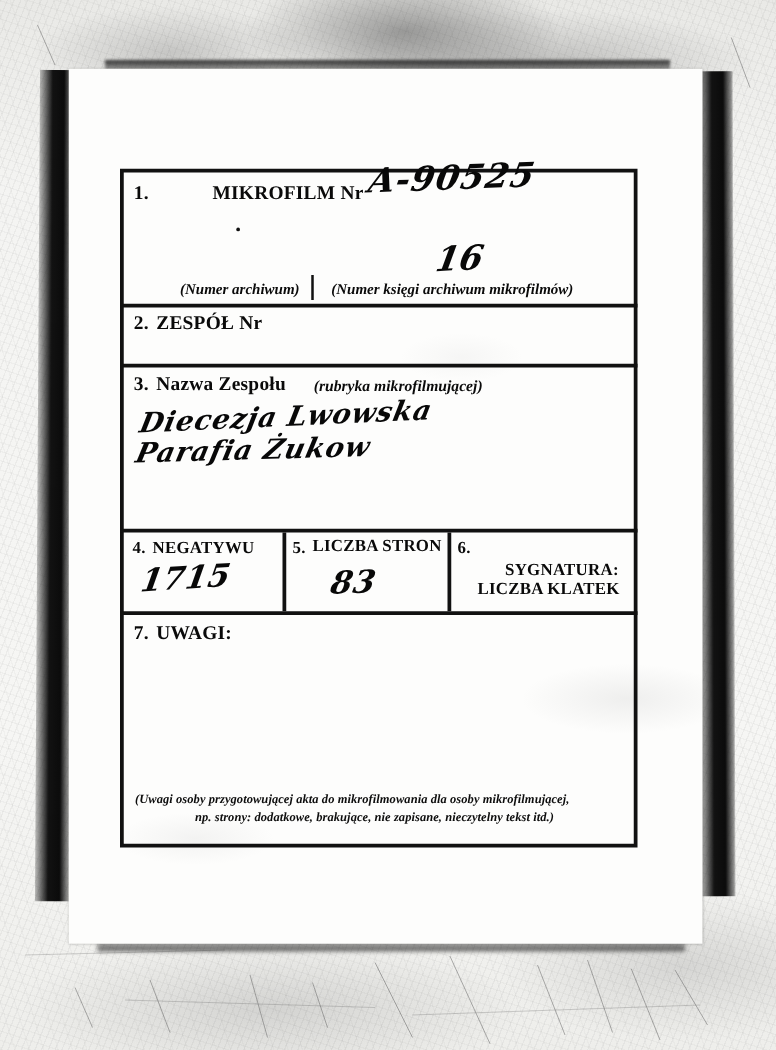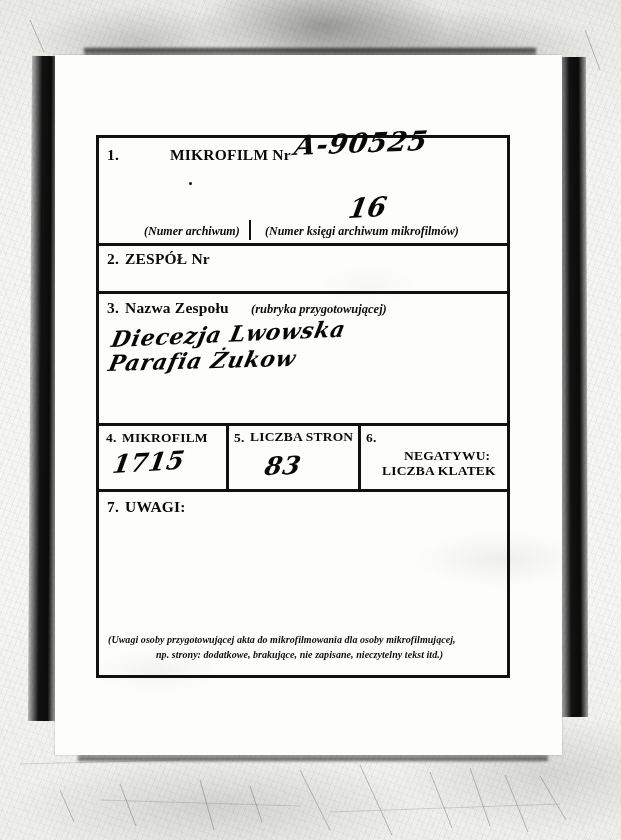--- a/index.html
+++ b/index.html
@@ -251,41 +251,41 @@
       <div class="row" style="top:108px;height:45px;">
         <span class="lbl lbl-big" style="left:8px;top:4px;">2.</span>
         <span class="lbl lbl-big" style="left:26px;top:4px;">ZESPÓŁ  Nr</span>
         <span class="hand" style="font-size:24px;left:170px;top:2px;transform:rotate(-2deg) skewX(-12deg);"></span>
       </div>
       <div class="hline" style="top:153px;"></div>
 
       <div class="row" style="top:156px;height:129px;">
         <span class="lbl lbl-big" style="left:8px;top:5px;">3.</span>
         <span class="lbl lbl-big" style="left:26px;top:5px;">Nazwa Zespołu</span>
-        <span class="ital" style="position:absolute;left:152px;top:8px;font-size:12.5px;">(rubryka przygotowującej)</span>
+        <span class="ital" style="position:absolute;left:152px;top:8px;font-size:12.5px;">(rubryka mikrofilmującej)</span>
         <span class="hand hw-l1">Diecezja Lwowska</span>
         <span class="hand hw-l2">Parafia Żukow</span>
       </div>
       <div class="hline" style="top:285px;"></div>
 
       <div class="row" style="top:288px;height:63px;">
         <span class="vline" style="left:127px;top:0;height:63px;"></span>
         <span class="vline" style="left:259px;top:0;height:63px;"></span>
 
         <span class="lbl lbl-mid" style="left:7px;top:4px;">4.</span>
-        <span class="lbl lbl-mid" style="left:23px;top:4px;">MIKROFILM</span>
+        <span class="lbl lbl-mid" style="left:23px;top:4px;">NEGATYWU</span>
         <span class="hand hw-sygn">1715</span>
 
         <span class="lbl lbl-mid" style="left:135px;top:4px;">5.</span>
         <span class="lbl lbl-mid" style="left:151px;top:3px;">LICZBA STRON</span>
         <span class="hand hw-stron" style="left:166px;">83</span>
 
         <span class="lbl lbl-mid" style="left:267px;top:4px;">6.</span>
         <span class="lbl lbl-mid" style="left:283px;top:4px;margin-top:33px;">LICZBA  KLATEK</span>
-        <span class="lbl lbl-mid" style="left:305px;top:22px;">NEGATYWU:</span>
+        <span class="lbl lbl-mid" style="left:305px;top:22px;">SYGNATURA:</span>
         <span class="hand" style="font-size:24px;left:290px;top:30px;transform:rotate(-2deg) skewX(-12deg);"></span>
       </div>
       <div class="hline" style="top:351px;"></div>
 
       <div class="row" style="top:354px;bottom:0;height:183px;">
         <span class="lbl lbl-big" style="left:8px;top:6px;">7.</span>
         <span class="lbl lbl-big" style="left:26px;top:6px;">UWAGI:</span>
         <span class="hand" style="font-size:22px;left:16px;top:40px;transform:rotate(-2deg) skewX(-12deg);"></span>
 
         <span class="note" style="left:9px;top:141px;">(Uwagi osoby przygotowującej akta do mikrofilmowania dla osoby mikrofilmującej,</span>

